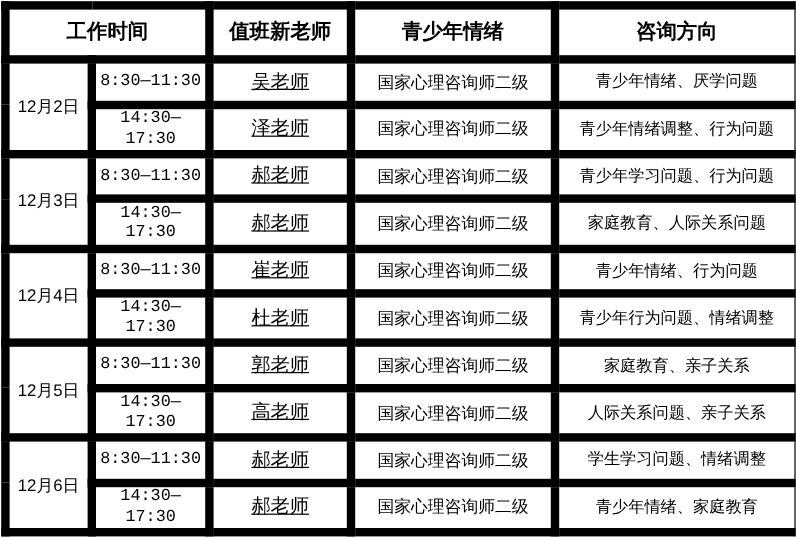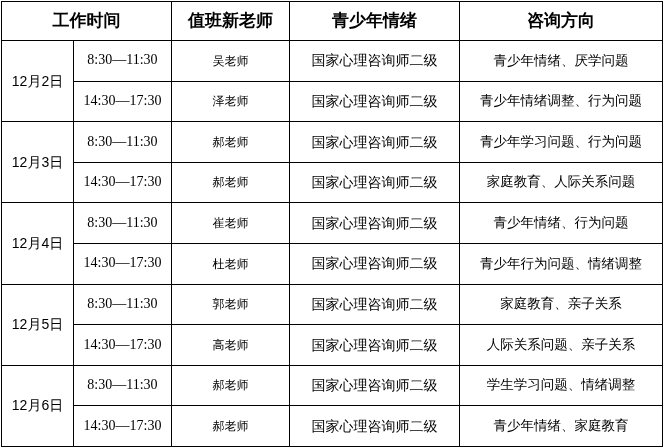--- a/index.html
+++ b/index.html
@@ -16,21 +16,21 @@
   }
   #schedule-table {
     border-collapse: collapse;
     table-layout: fixed;
     width: 661px;
     height: 446px;
     margin: 1px 0 0 1px;
   }
   #schedule-table th,
   #schedule-table td {
-    border: 1px solid #000000;
+    border: 7px solid #000000;
     text-align: center;
     vertical-align: middle;
     padding: 0;
     line-height: 1.2;
   }
   thead th {
     font-size: 17px;
     font-weight: bold;
     height: 38px;
   }
@@ -39,24 +39,25 @@
   .col-teacher{ width: 118px; }
   .col-cert   { width: 170px; }
   .col-topic  { width: 203px; }
 
   td.date-cell {
     font-size: 14px;
     font-weight: normal;
   }
   td.time-cell {
     font-size: 14px;
-    font-family: Liberation Serif, serif;
+    font-family: Liberation Mono, monospace;
   }
   td.teacher-cell {
-    font-size: 12px;
+    font-size: 16px;
+    text-decoration: underline;
   }
   td.cert-cell {
     font-size: 14px;
   }
   td.topic-cell {
     font-size: 13.5px;
     white-space: nowrap;
   }
   tbody tr {
     height: 37px;

